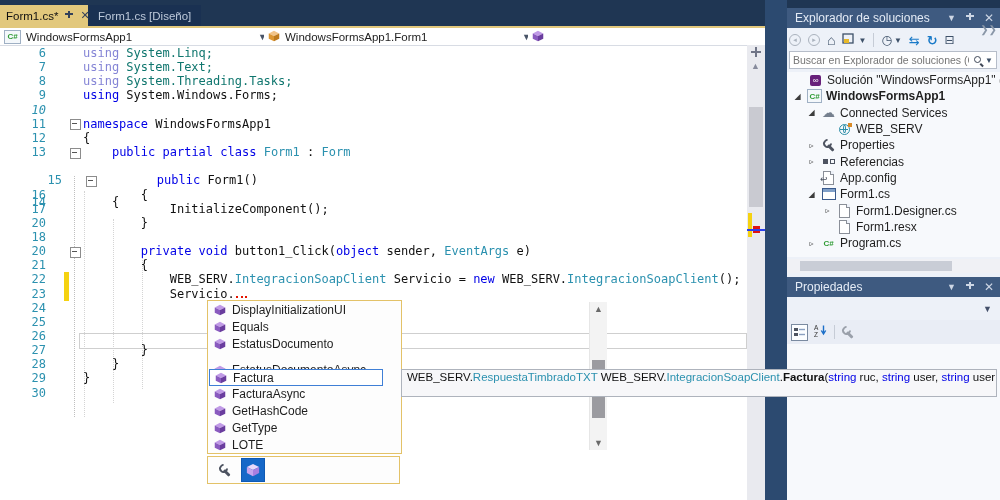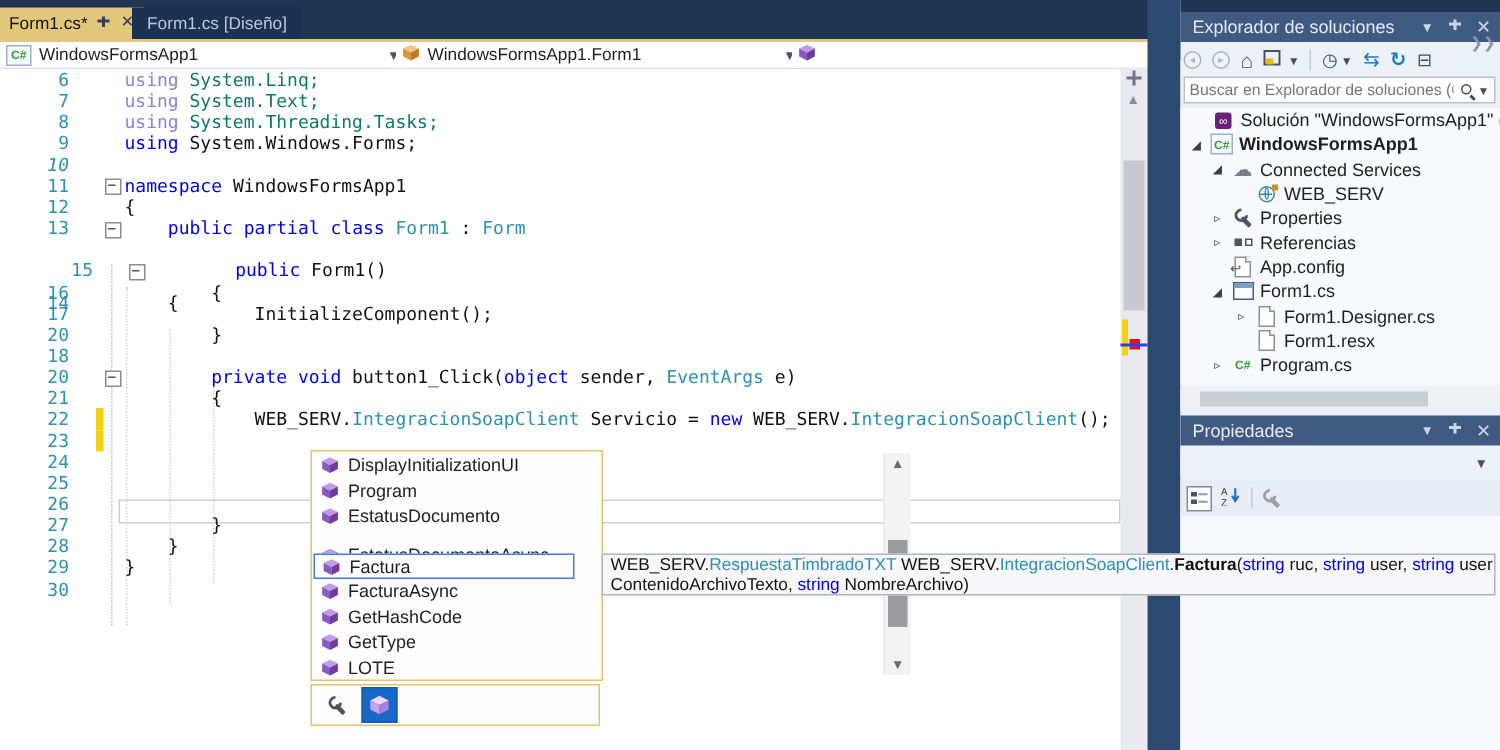--- a/index.html
+++ b/index.html
@@ -191,21 +191,21 @@
         <div class="code-row" style="top: 99.05px;"><span class="ln">13</span><div class="outbox"></div><span class="codetxt"><span class="seg-pl">    </span><span class="seg-kw">public</span><span class="seg-pl"> </span><span class="seg-kw">partial</span><span class="seg-pl"> </span><span class="seg-kw">class</span><span class="seg-pl"> </span><span class="seg-ty">Form1</span><span class="seg-pl"> : </span><span class="seg-ty">Form</span></span></div>
         <div class="code-row" style="top: 113.2px; margin-top: 36px;"><span class="ln">14</span><span class="codetxt"><span class="seg-pl">    {</span></span></div>
         <div class="code-row" style="top: 127.35px; margin-left: 16px;"><span class="ln">15</span><div class="outbox"></div><span class="codetxt"><span class="seg-pl">        </span><span class="seg-kw">public</span><span class="seg-pl"> Form1()</span></span></div>
         <div class="code-row" style="top: 141.5px;"><span class="ln">16</span><span class="codetxt"><span class="seg-pl">        {</span></span></div>
         <div class="code-row" style="top: 155.65px;"><span class="ln">17</span><span class="codetxt"><span class="seg-pl">            InitializeComponent();</span></span></div>
         <div class="code-row" style="top: 169.8px;"><span class="ln">20</span><span class="codetxt"><span class="seg-pl">        }</span></span></div>
         <div class="code-row" style="top: 183.95px;"><span class="ln">18</span><span class="codetxt"></span></div>
         <div class="code-row" style="top: 198.1px;"><span class="ln">20</span><div class="outbox"></div><span class="codetxt"><span class="seg-pl">        </span><span class="seg-kw">private</span><span class="seg-pl"> </span><span class="seg-kw">void</span><span class="seg-pl"> button1_Click(</span><span class="seg-kw">object</span><span class="seg-pl"> sender, </span><span class="seg-ty">EventArgs</span><span class="seg-pl"> e)</span></span></div>
         <div class="code-row" style="top: 212.25px;"><span class="ln">21</span><span class="codetxt"><span class="seg-pl">        {</span></span></div>
         <div class="code-row" style="top: 226.4px;"><span class="ln">22</span><div class="changebar"></div><span class="codetxt"><span class="seg-pl">            WEB_SERV.</span><span class="seg-ty">IntegracionSoapClient</span><span class="seg-pl"> Servicio = </span><span class="seg-kw">new</span><span class="seg-pl"> WEB_SERV.</span><span class="seg-ty">IntegracionSoapClient</span><span class="seg-pl">();</span></span></div>
-        <div class="code-row" style="top: 240.55px;"><span class="ln">23</span><div class="changebar"></div></div>
+        <div class="code-row" style="top: 240.55px;"><span class="ln">23</span><div class="changebar"></div><span class="codetxt"><span class="seg-pl">            Servicio.</span><span class="squiggle"></span></span></div>
         <div class="code-row" style="top: 254.7px;"><span class="ln">24</span><span class="codetxt"></span></div>
         <div class="code-row" style="top: 268.85px;"><span class="ln">25</span><span class="codetxt"></span></div>
         <div class="code-row" style="top: 283px;"><span class="ln">26</span><span class="codetxt"></span></div>
         <div class="code-row" style="top: 297.15px;"><span class="ln">27</span><span class="codetxt"><span class="seg-pl">        }</span></span></div>
         <div class="code-row" style="top: 311.3px;"><span class="ln">28</span><span class="codetxt"><span class="seg-pl">    }</span></span></div>
         <div class="code-row" style="top: 325.45px;"><span class="ln">29</span><span class="codetxt"><span class="seg-pl">}</span></span></div>
         <div class="code-row" style="top: 339.6px;"><span class="ln">30</span><span class="codetxt"></span></div>
       </div>
   </div>
 
@@ -233,21 +233,21 @@
           <span>DisplayInitializationUI</span>
         </div>
         <div class="ci-row" style="top: 17.8px;">
           <span style="display: inline-flex;">
             <svg width="12" height="12" viewBox="0 0 16 16">
    <polygon points="8,1 15,4.5 8,8 1,4.5" fill="#c09ae6"></polygon>
    <polygon points="1,4.5 8,8 8,15 1,11.5" fill="#8a5bbf"></polygon>
    <polygon points="15,4.5 8,8 8,15 15,11.5" fill="#6a3d9e"></polygon>
             </svg>
           </span>
-          <span>Program</span>
+          <span>Equals</span>
         </div>
         <div class="ci-row" style="top: 34.6px;">
           <span style="display: inline-flex;">
             <svg width="12" height="12" viewBox="0 0 16 16">
    <polygon points="8,1 15,4.5 8,8 1,4.5" fill="#c09ae6"></polygon>
    <polygon points="1,4.5 8,8 8,15 1,11.5" fill="#8a5bbf"></polygon>
    <polygon points="15,4.5 8,8 8,15 15,11.5" fill="#6a3d9e"></polygon>
             </svg>
           </span>
           <span>EstatusDocumento</span>
@@ -325,21 +325,20 @@
         <svg width="14" height="14" viewBox="0 0 16 16">
    <polygon points="8,1 15,4.5 8,8 1,4.5" fill="#ead9fb"></polygon>
    <polygon points="1,4.5 8,8 8,15 1,11.5" fill="#c7a4ee"></polygon>
    <polygon points="15,4.5 8,8 8,15 15,11.5" fill="#a97ee0"></polygon>
         </svg>
       </span>
   </div>
 
   <div class="abs" id="tooltip">
       <div class="tl"><span class="seg-pl">WEB_SERV.</span><span class="seg-ty">RespuestaTimbradoTXT</span><span class="seg-pl"> WEB_SERV.</span><span class="seg-ty">IntegracionSoapClient</span><span class="seg-pl">.</span><span class="seg-b">Factura</span><span class="seg-pl">(</span><span class="seg-kw">string</span><span class="seg-pl"> ruc, </span><span class="seg-kw">string</span><span class="seg-pl"> user, </span><span class="seg-kw">string</span><span class="seg-pl"> userPassword, </span></div>
-      <div class="tl"><span class="seg-pl">ContenidoArchivoTexto, </span><span class="seg-kw">string</span><span class="seg-pl"> NombreArchivo)</span></div>
     </div>
 
   <div class="abs" id="rpanel"></div>
   <div class="abs" id="rpanel-top"></div>
 
   <div class="ptitle" style="top:8px">
     <span>Explorador de soluciones</span>
     <span class="ticons">
       <span style="font-size:9px">▼</span>
       <span class="pin"></span>

